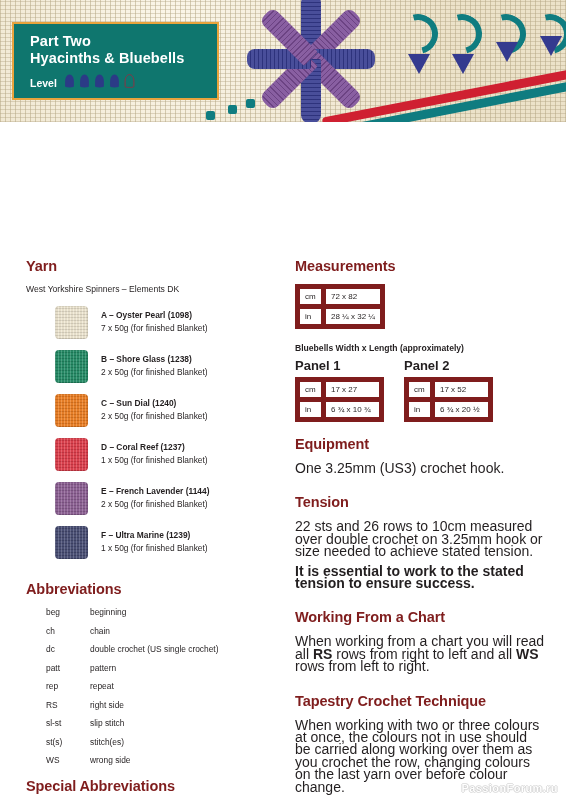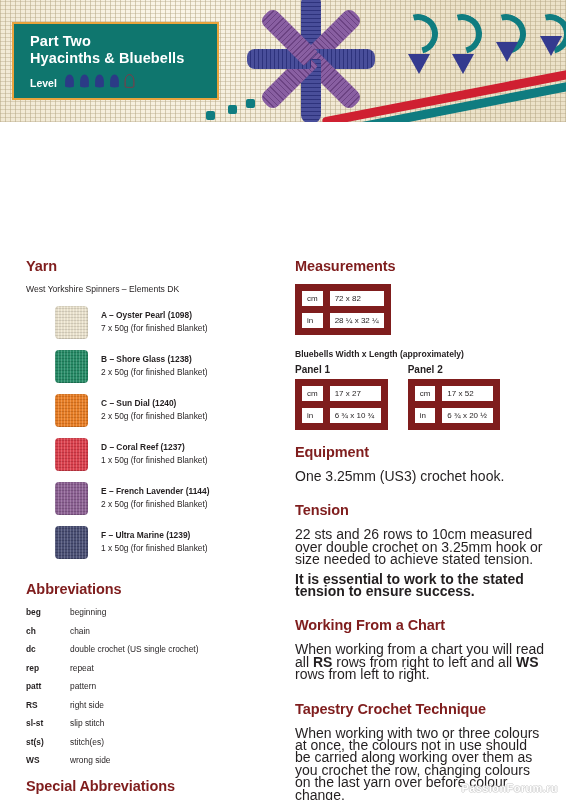--- a/index.html
+++ b/index.html
@@ -217,47 +217,48 @@
   .abbr-list { margin-top: 2px; }
   .abbr-row {
     display: flex;
     font-size: 8.4px;
     line-height: 11px;
     margin-bottom: 7.5px;
   }
   .abbr-key {
     width: 44px;
     flex: 0 0 44px;
-    font-weight: bold;
+    font-weight: normal;
+    margin-left: 20px;
   }
   .abbr-val { color: #231f20; }
 
   h2.section.spaced { margin-top: 22px; }
 
   
   .meas-block { margin-bottom: 14px; }
   table.meas {
     border-collapse: collapse;
     font-size: 8px;
   }
   table.meas td {
-    border: 7px solid #7f1d1d;
+    border: 5px solid #7f1d1d;
     padding: 2.5px 5px;
     line-height: 10px;
     white-space: nowrap;
   }
   td.meas-unit { width: 26px; }
   td.meas-val  { min-width: 58px; }
 
   .panels {
     display: flex;
     gap: 20px;
   }
   .panel-title {
-    font-size: 10px;
+    font-size: 13px;
     font-weight: bold;
     margin-bottom: 4px;
   }
 
   
   .watermark {
     position: absolute;
     right: 8px;
     bottom: 6px;
     font-size: 11px;
@@ -402,26 +403,26 @@
       </div>
       <div class="abbr-row">
         <span class="abbr-key">ch</span>
         <span class="abbr-val">chain</span>
       </div>
       <div class="abbr-row">
         <span class="abbr-key">dc</span>
         <span class="abbr-val">double crochet (US single crochet)</span>
       </div>
       <div class="abbr-row">
+        <span class="abbr-key">patt</span>
+        <span class="abbr-val">pattern</span>
+      </div>
+      <div class="abbr-row">
         <span class="abbr-key">rep</span>
         <span class="abbr-val">repeat</span>
-      </div>
-      <div class="abbr-row">
-        <span class="abbr-key">patt</span>
-        <span class="abbr-val">pattern</span>
       </div>
       <div class="abbr-row">
         <span class="abbr-key">RS</span>
         <span class="abbr-val">right side</span>
       </div>
       <div class="abbr-row">
         <span class="abbr-key">sl-st</span>
         <span class="abbr-val">slip stitch</span>
       </div>
       <div class="abbr-row">

